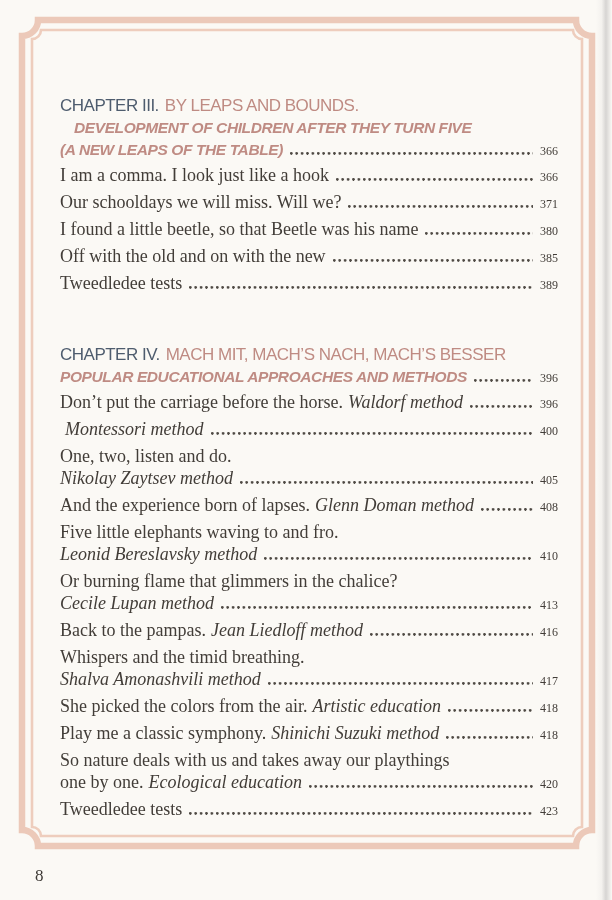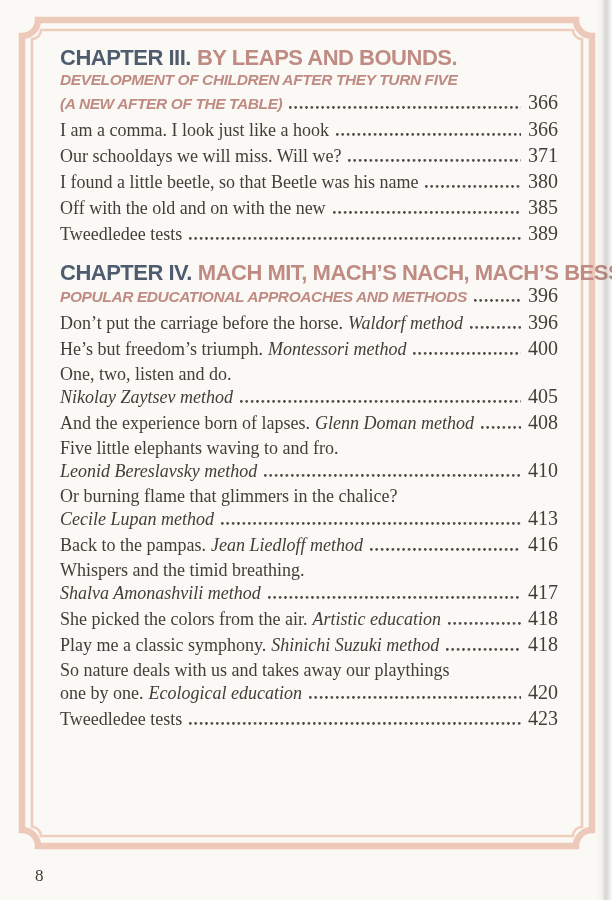--- a/index.html
+++ b/index.html
@@ -34,54 +34,55 @@
   }
   .content {
     position: absolute;
     left: 60px;
     top: 47px;
     width: 498px; 
   }
   
   .ch-line {
     font-family: "Liberation Sans", sans-serif;
-    font-weight: 700;
-    font-size: 22px;
+    font-weight: 400;
+    font-size: 17px;
     letter-spacing: -0.5px;
     line-height: 22px;
     white-space: nowrap;
+    margin-top: 48px;
   }
   .ch-label { color: #4e5c6e; margin-right: 6px; }
   .ch-title { color: #bf8b83; }
   .ch-sub {
     font-family: "Liberation Sans", sans-serif;
     font-weight: 700;
     font-style: italic;
     font-size: 15.5px;
     letter-spacing: -0.4px;
     color: #bf8b83;
     line-height: 22px;
     white-space: nowrap;
   }
-  .sub-line1 { line-height: 22px; }
+  .sub-line1 { line-height: 22px; margin-left: 14px; }
   .row {
     display: flex;
     align-items: baseline;
   }
   .leader {
     flex: 1 1 auto;
     min-width: 14px;
     height: 3px;
     margin: 0 7px 2px 7px;
     background-image: radial-gradient(circle at 1.3px 1.4px, #4f4a44 1.1px, rgba(0,0,0,0) 1.55px);
     background-size: 5.4px 3px;
     background-repeat: repeat-x;
     background-position: left bottom;
   }
-  .pg { white-space: nowrap; font-size: 20px; }
+  .pg { white-space: nowrap; font-size: 12px; }
   .entry {
     font-size: 18px;
     line-height: 22px;
     margin-top: 3px;
   }
   .entry .t { }
   .m { font-style: italic; font-family: Liberation Serif, serif; }
   .m.gap { margin-left: 5px; }
   .chapter-iv { margin-top: 17px; }
   .sub-row { }
@@ -102,21 +103,21 @@
 </svg>
 
 <div class="content">
 
   <section>
     <div class="ch-line">
       <span class="ch-label">CHAPTER III.</span><span class="ch-title">BY LEAPS AND BOUNDS.</span>
     </div>
     <div class="ch-sub sub-line1">DEVELOPMENT OF CHILDREN AFTER THEY TURN FIVE</div>
     <div class="row sub-row">
-      <span class="ch-sub">(A NEW AFTER OF THE TABLE)</span>
+      <span class="ch-sub">(A NEW LEAPS OF THE TABLE)</span>
       <span class="leader"></span>
       <span class="pg">366</span>
     </div>
 
     <div class="entry row">
       <span class="t">I am a comma. I look just like a hook</span>
       <span class="leader"></span>
       <span class="pg">366</span>
     </div>
     <div class="entry row">
@@ -151,21 +152,20 @@
       <span class="pg">396</span>
     </div>
 
     <div class="entry row">
       <span class="t">Don’t put the carriage before the horse.</span>
         <span class="m gap">Waldorf method</span>
       <span class="leader"></span>
       <span class="pg">396</span>
     </div>
     <div class="entry row">
-      <span class="t">He’s but freedom’s triumph.</span>
         <span class="m gap">Montessori method</span>
       <span class="leader"></span>
       <span class="pg">400</span>
     </div>
     <div class="entry">
       <div>One, two, listen and do.</div>
       <div class="row">
         <span class="m">Nikolay Zaytsev method</span>
         <span class="leader"></span>
         <span class="pg">405</span>

